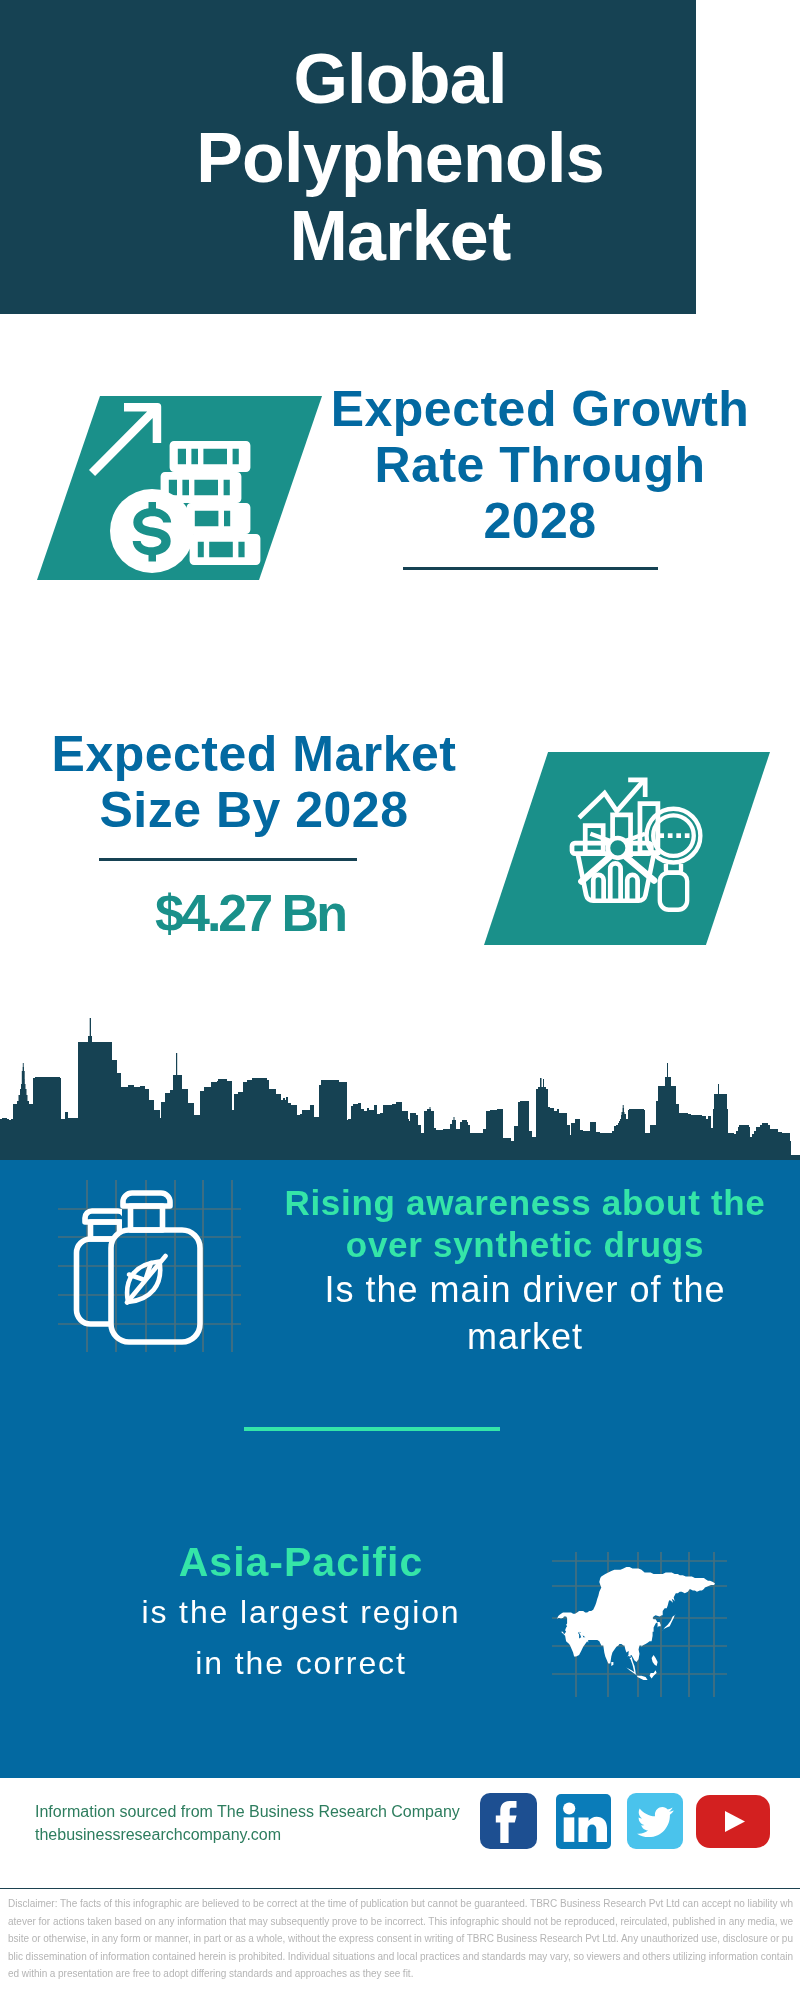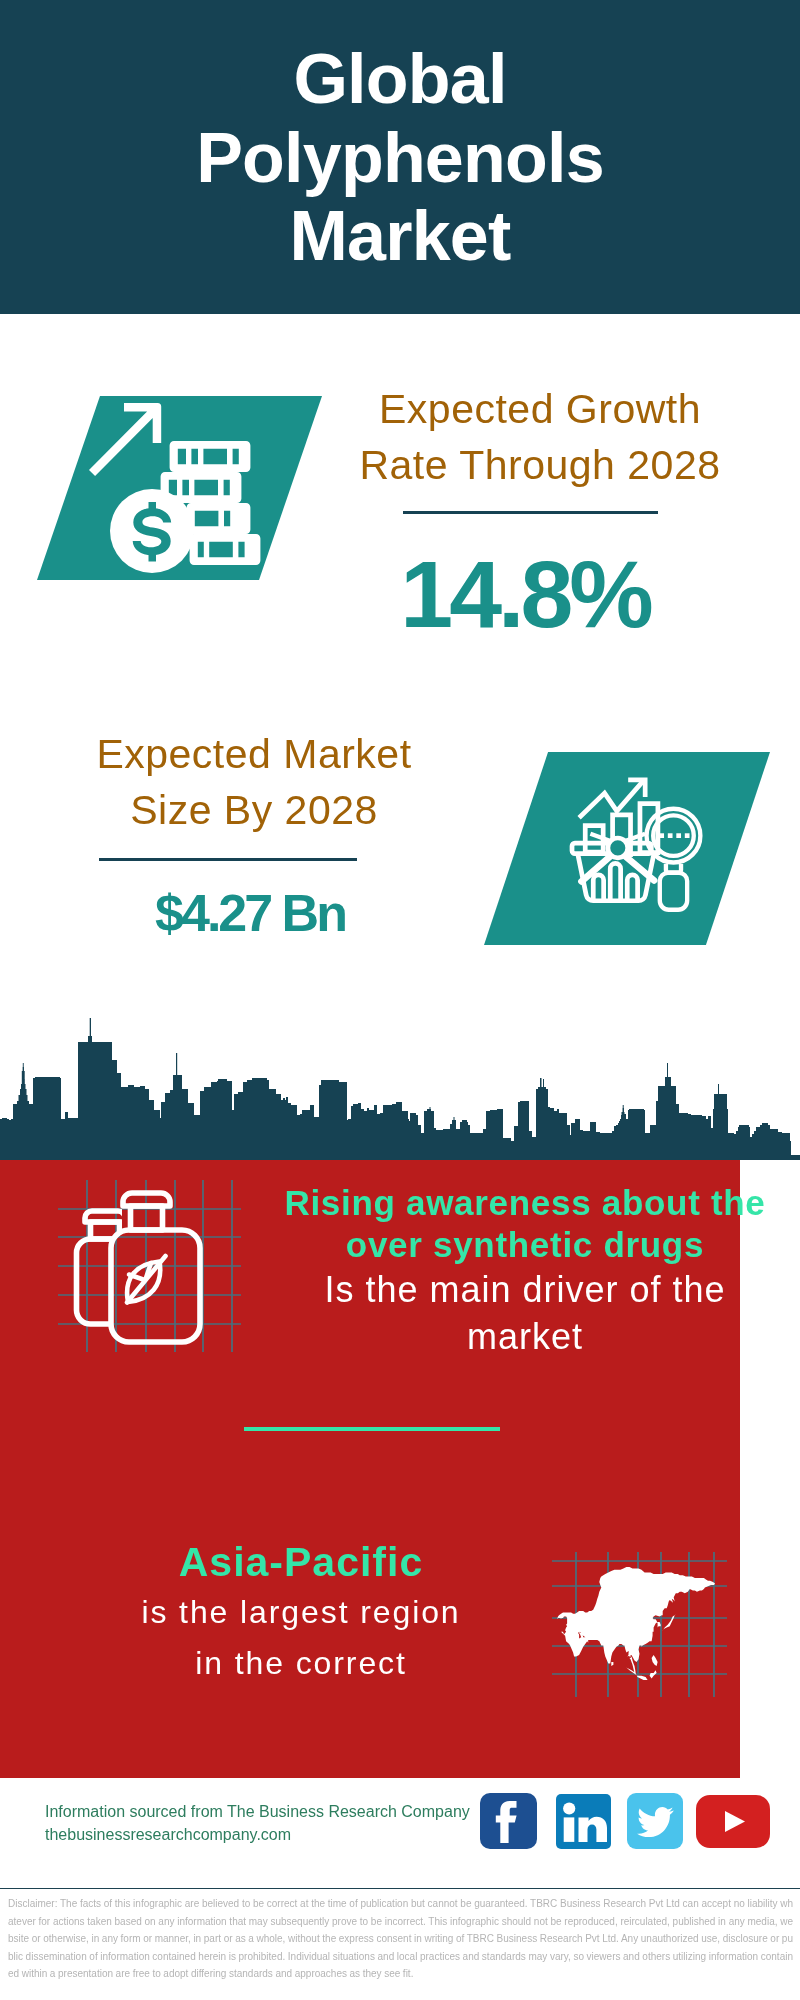--- a/index.html
+++ b/index.html
@@ -7,21 +7,21 @@
   html,body { width:800px; height:2000px; }
   body {
     font-family: "Liberation Sans", sans-serif;
     background:#ffffff;
     overflow:hidden;
   }
   .page { position:relative; width:800px; height:2000px; background:#fff; }
 
   
   .header {
-    position:absolute; left:0; top:0; width:800px; height:314px;
+    position:absolute; left:0; top:0; width:696px; height:314px;
     background:#164253;
   }
   .header-title { position:absolute; left:0; top:40px; width:800px; }
   .header-title {
     color:#ffffff; font-weight:bold; font-size:70px; line-height:78.5px;
     text-align:center; letter-spacing:-0.78px;
   }
 
   
   .stat1 { position:absolute; left:0; top:313px; width:800px; height:372px; }
@@ -36,49 +36,49 @@
   .para-2 { left:484px; top:67px; width:286px; height:193px;
     clip-path: polygon(22.4% 0%, 100% 0%, 77.6% 100%, 0% 100%); }
 
   .icon { position:absolute; }
   .icon-money { left:87px; top:84px; }
   .icon-research { left:564px; top:75px; }
   .icon-bottles { left:58px; top:20px; }
   .icon-asia { left:552px; top:392px; }
   .stat-text { position:absolute; text-align:center; }
   .stat-head {
-    color:#a16207; font-weight:normal; font-size:41px; line-height:56px; letter-spacing:0.5px;
+    color:#0369a1; font-weight:bold; font-size:50px; line-height:56px; letter-spacing:0.5px;
   }
   .stat-rule { background:#164253; height:3px; margin:0 auto; position:relative; }
   .stat-value { margin-top:0; }
   .stat-value { color:#1a908a; font-weight:bold; font-size:95px; line-height:80px; letter-spacing:-4px;
      position:relative; left:-15px; top:8px; }
   .stat-value.small { font-size:52px; line-height:66px; letter-spacing:-3px; left:-4px; top:-5px; }
 
   
   .skyline { position:absolute; left:0; top:1015px; width:800px; height:145px; }
   .skyline-svg { display:block; }
 
   
-  .darkbody { position:absolute; left:0; top:1160px; width:740px; height:630px; background:#b91c1c; }
+  .darkbody { position:absolute; left:0; top:1160px; width:800px; height:630px; background:#0369a1; }
 
   .msg1 { position:absolute; left:265px; top:22px; width:520px; text-align:center; }
   .msg-green { color:#35e5a8; font-weight:bold; font-size:35px; line-height:42px; letter-spacing:0.7px; }
   .msg-white { color:#ffffff; font-size:36px; line-height:47px; letter-spacing:1px; }
   .msg2 .msg-green { font-size:41px; line-height:50px; letter-spacing:1px; }
   .msg2 .msg-white { font-size:32px; line-height:51px; letter-spacing:1.9px; }
   .msg-rule { position:absolute; left:244px; top:267px; width:256px; height:4px; background:#35e5a8; }
 
   .msg2 { position:absolute; left:51px; top:377px; width:500px; text-align:center; }
 
   
   .footer { position:absolute; left:0; top:1778px; width:800px; height:110px; background:#fff; }
   .footer-top-rule { position:absolute; left:0; top:1782px; width:800px; height:2px; background:#b9c5cc; }
   .footer-bot-rule { position:absolute; left:0; top:1885px; width:800px; height:4px; background:#1d4250; }
-  .src { position:absolute; left:45px; top:22px; color:#2d7d5e; font-size:16px; line-height:23px; }
+  .src { position:absolute; left:35px; top:22px; color:#2d7d5e; font-size:16px; line-height:23px; }
   .social { position:absolute; left:480px; top:15px; display:flex; align-items:center; gap:0; }
   .soc { display:block; }
   .social svg:nth-child(1){ margin-right:19px; }
   .social svg:nth-child(2){ margin-right:16px; }
   .social svg:nth-child(3){ margin-right:13px; }
 
   .disclaimer {
     position:absolute; left:0; top:1889px; width:800px; height:111px;
     color:#b5b5b5; font-size:10px; line-height:17.6px; padding:6px 7px 0 8px;
     text-align:justify; word-spacing:-0.2px; letter-spacing:0px;
@@ -114,21 +114,20 @@
         <path d="M61.5 155h7.5v9.5h-7.5z"></path>
         <path d="M65.3 111c-10.8 0-19 6-19 14.2 0 7.8 6.4 12.1 17.4 13.7 7.8 1.1 10.6 2.8 10.6 5.6 0 3.3-4.3 5.8-10.2 5.8-6.1 0-10.2-2.6-10.4-6.3h-8c.2 8.3 8.3 14.3 19.1 14.3 10.9 0 18.9-5.8 18.9-14.1 0-8-6.2-12.1-17.8-13.7-8-1.2-10.5-2.8-10.5-5.6 0-3.3 4.3-5.7 10.3-5.7 5.9 0 10 2.6 10.5 6.3h8c-.4-8.3-8.4-14.5-18.9-14.5z"></path>
       </g>
     </svg>
     <div class="stat-text" style="left:330px;top:68px;width:420px;">
       <div class="stat-head">
         <div>Expected Growth</div>
         <div>Rate Through 2028</div>
       </div>
       <div class="stat-rule" style="width:255px;margin-top:18px;margin-bottom:32px;left:-10px;"></div>
-      <div class="stat-value">14.8%</div>
     </div>
   </div>
 
   <div class="stat2">
     <div class="para para-2"></div>
     <svg class="icon icon-research" viewBox="0 0 160 165" width="151" height="156">
       <g fill="none" stroke="#ffffff" stroke-width="5" stroke-linecap="butt" stroke-linejoin="miter">
 
         <polyline points="16,61 43,35 56,54 84,22"></polyline>
         <polyline points="68,21 86,21 86,39"></polyline>

